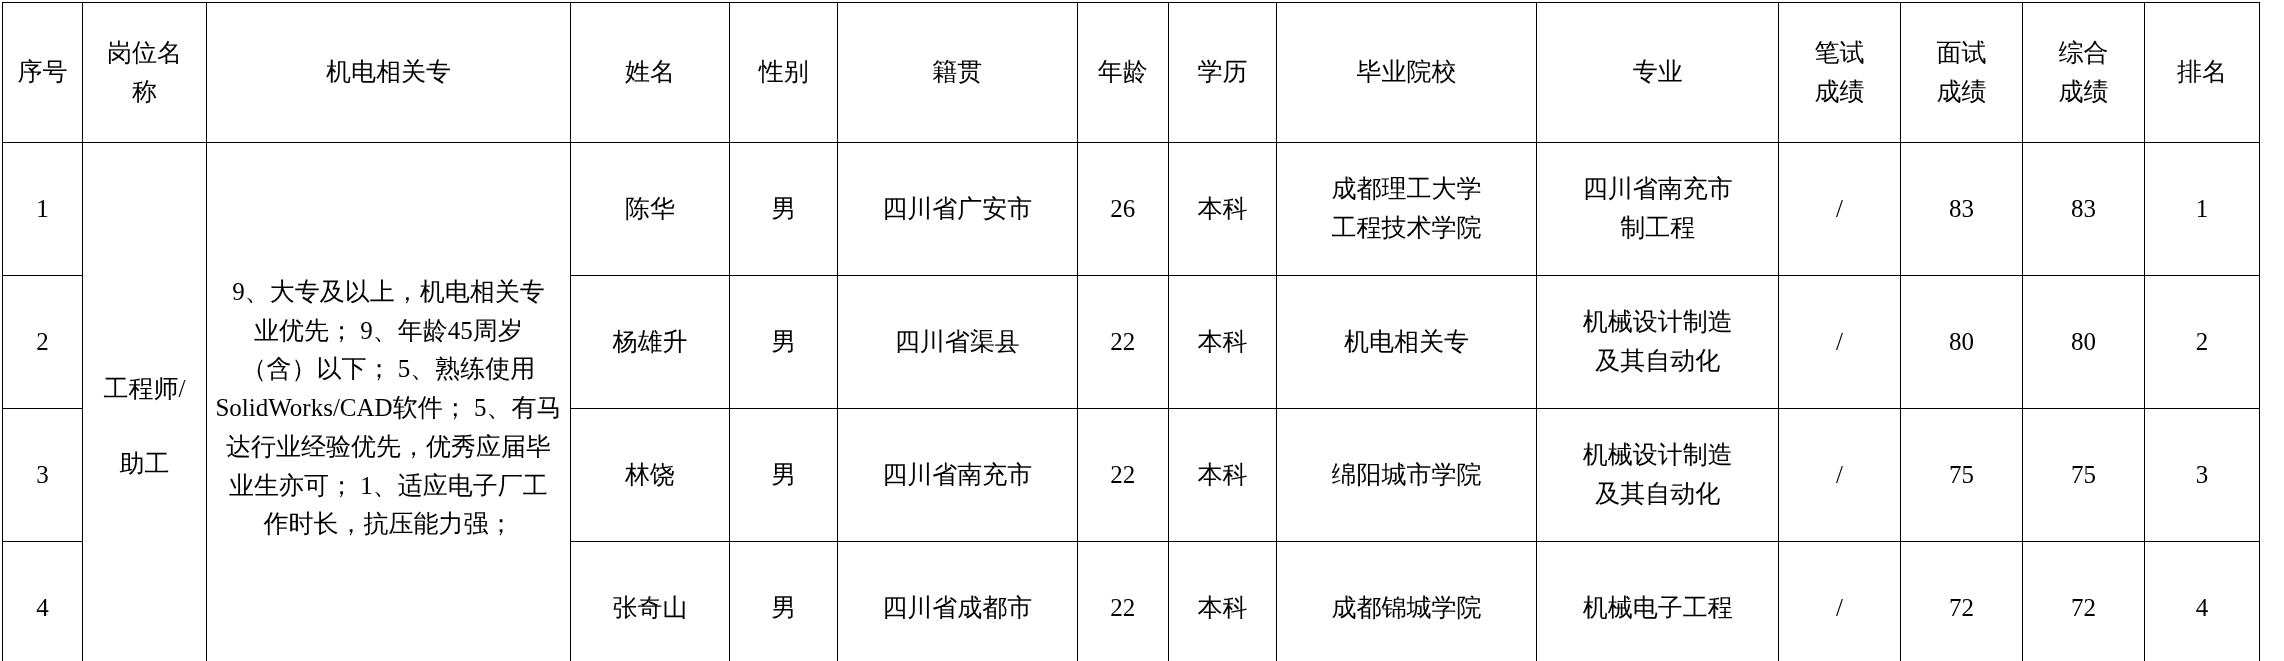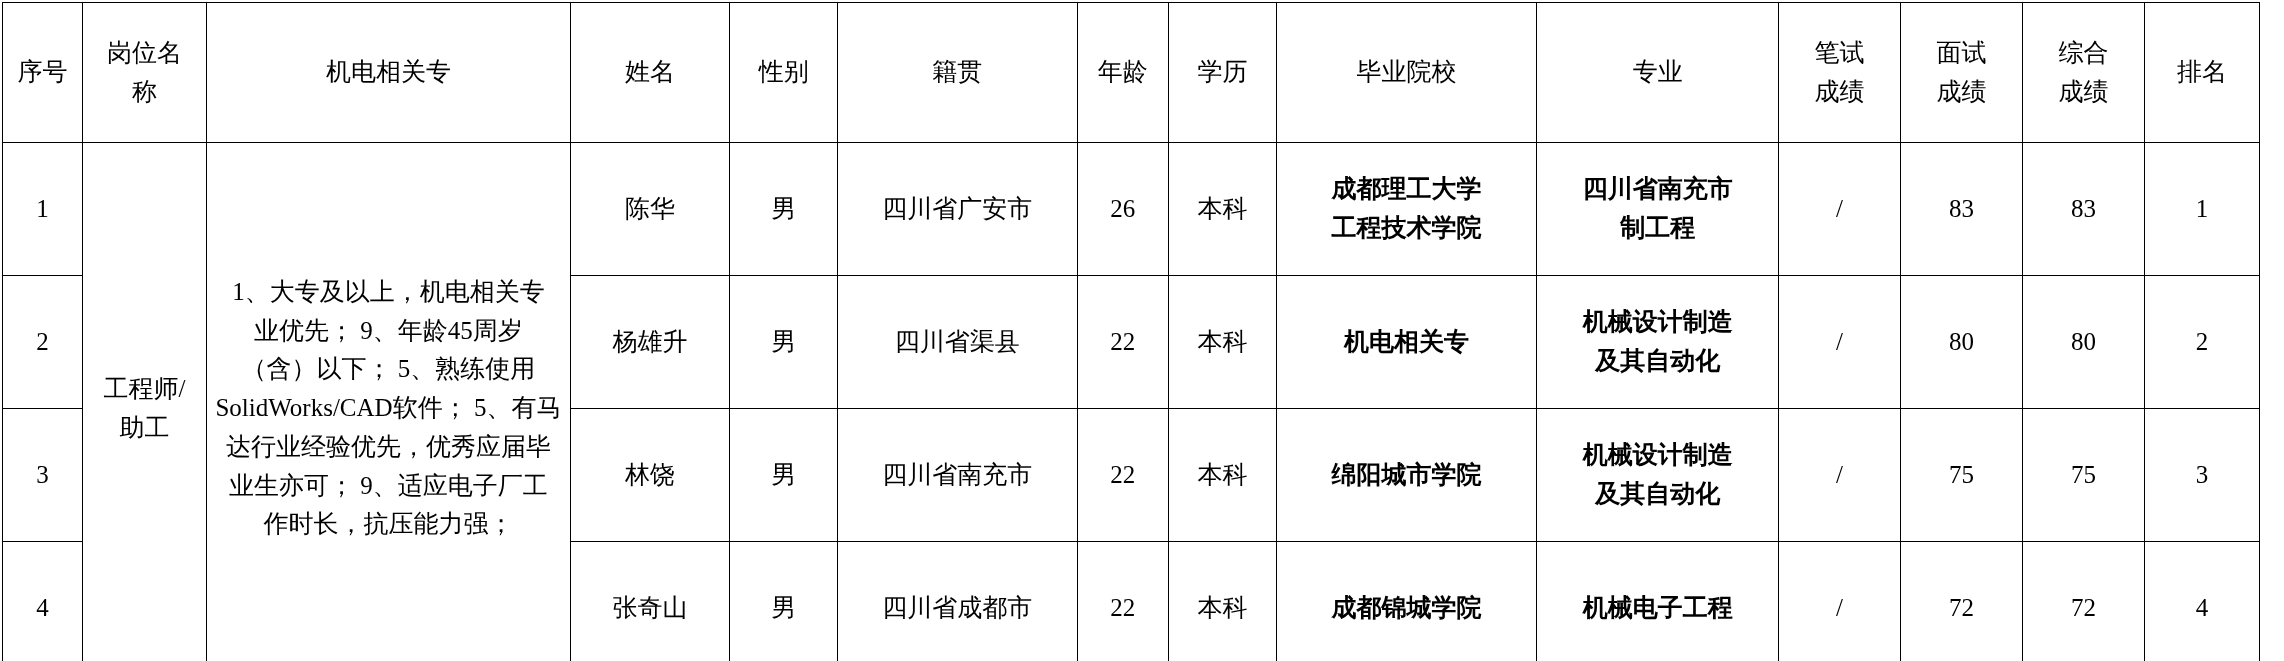--- a/index.html
+++ b/index.html
@@ -58,24 +58,24 @@
   td.req .line {
     display: block;
     white-space: pre;
   }
   td.post {
     font-size: 25px;
     line-height: 1.9;
   }
   td.post .l {
     display: block;
+    margin-top: 36px;
   }
   td.two .l {
     display: block;
-    font-weight: bold;
   }
   .c-idx { width: 68px; }
   .c-post { width: 106px; }
   .c-req { width: 310px; }
   .c-name { width: 136px; }
   .c-sex { width: 92px; }
   .c-origin { width: 204px; }
   .c-age { width: 78px; }
   .c-edu { width: 92px; }
   .c-school { width: 222px; }
@@ -156,26 +156,26 @@
         </td>
       </tr>
 
       <tr class="body">
         <td>1</td>
         <td class="post" rowspan="4">
           <span class="l">工程师/</span>
           <span class="l">助工</span>
         </td>
         <td class="req" rowspan="4">
-          <span class="line">1、大专及以上，机电相关专</span>
+          <span class="line">9、大专及以上，机电相关专</span>
           <span class="line">业优先； 9、年龄45周岁</span>
           <span class="line">（含）以下； 5、熟练使用</span>
           <span class="line">SolidWorks/CAD软件； 5、有马</span>
           <span class="line">达行业经验优先，优秀应届毕</span>
-          <span class="line">业生亦可； 9、适应电子厂工</span>
+          <span class="line">业生亦可； 1、适应电子厂工</span>
           <span class="line">作时长，抗压能力强；</span>
         </td>
         <td>陈华</td>
         <td>男</td>
         <td>四川省广安市</td>
         <td>26</td>
         <td>本科</td>
         <td class="two">
           <span class="l">成都理工大学</span>
           <span class="l">工程技术学院</span>

